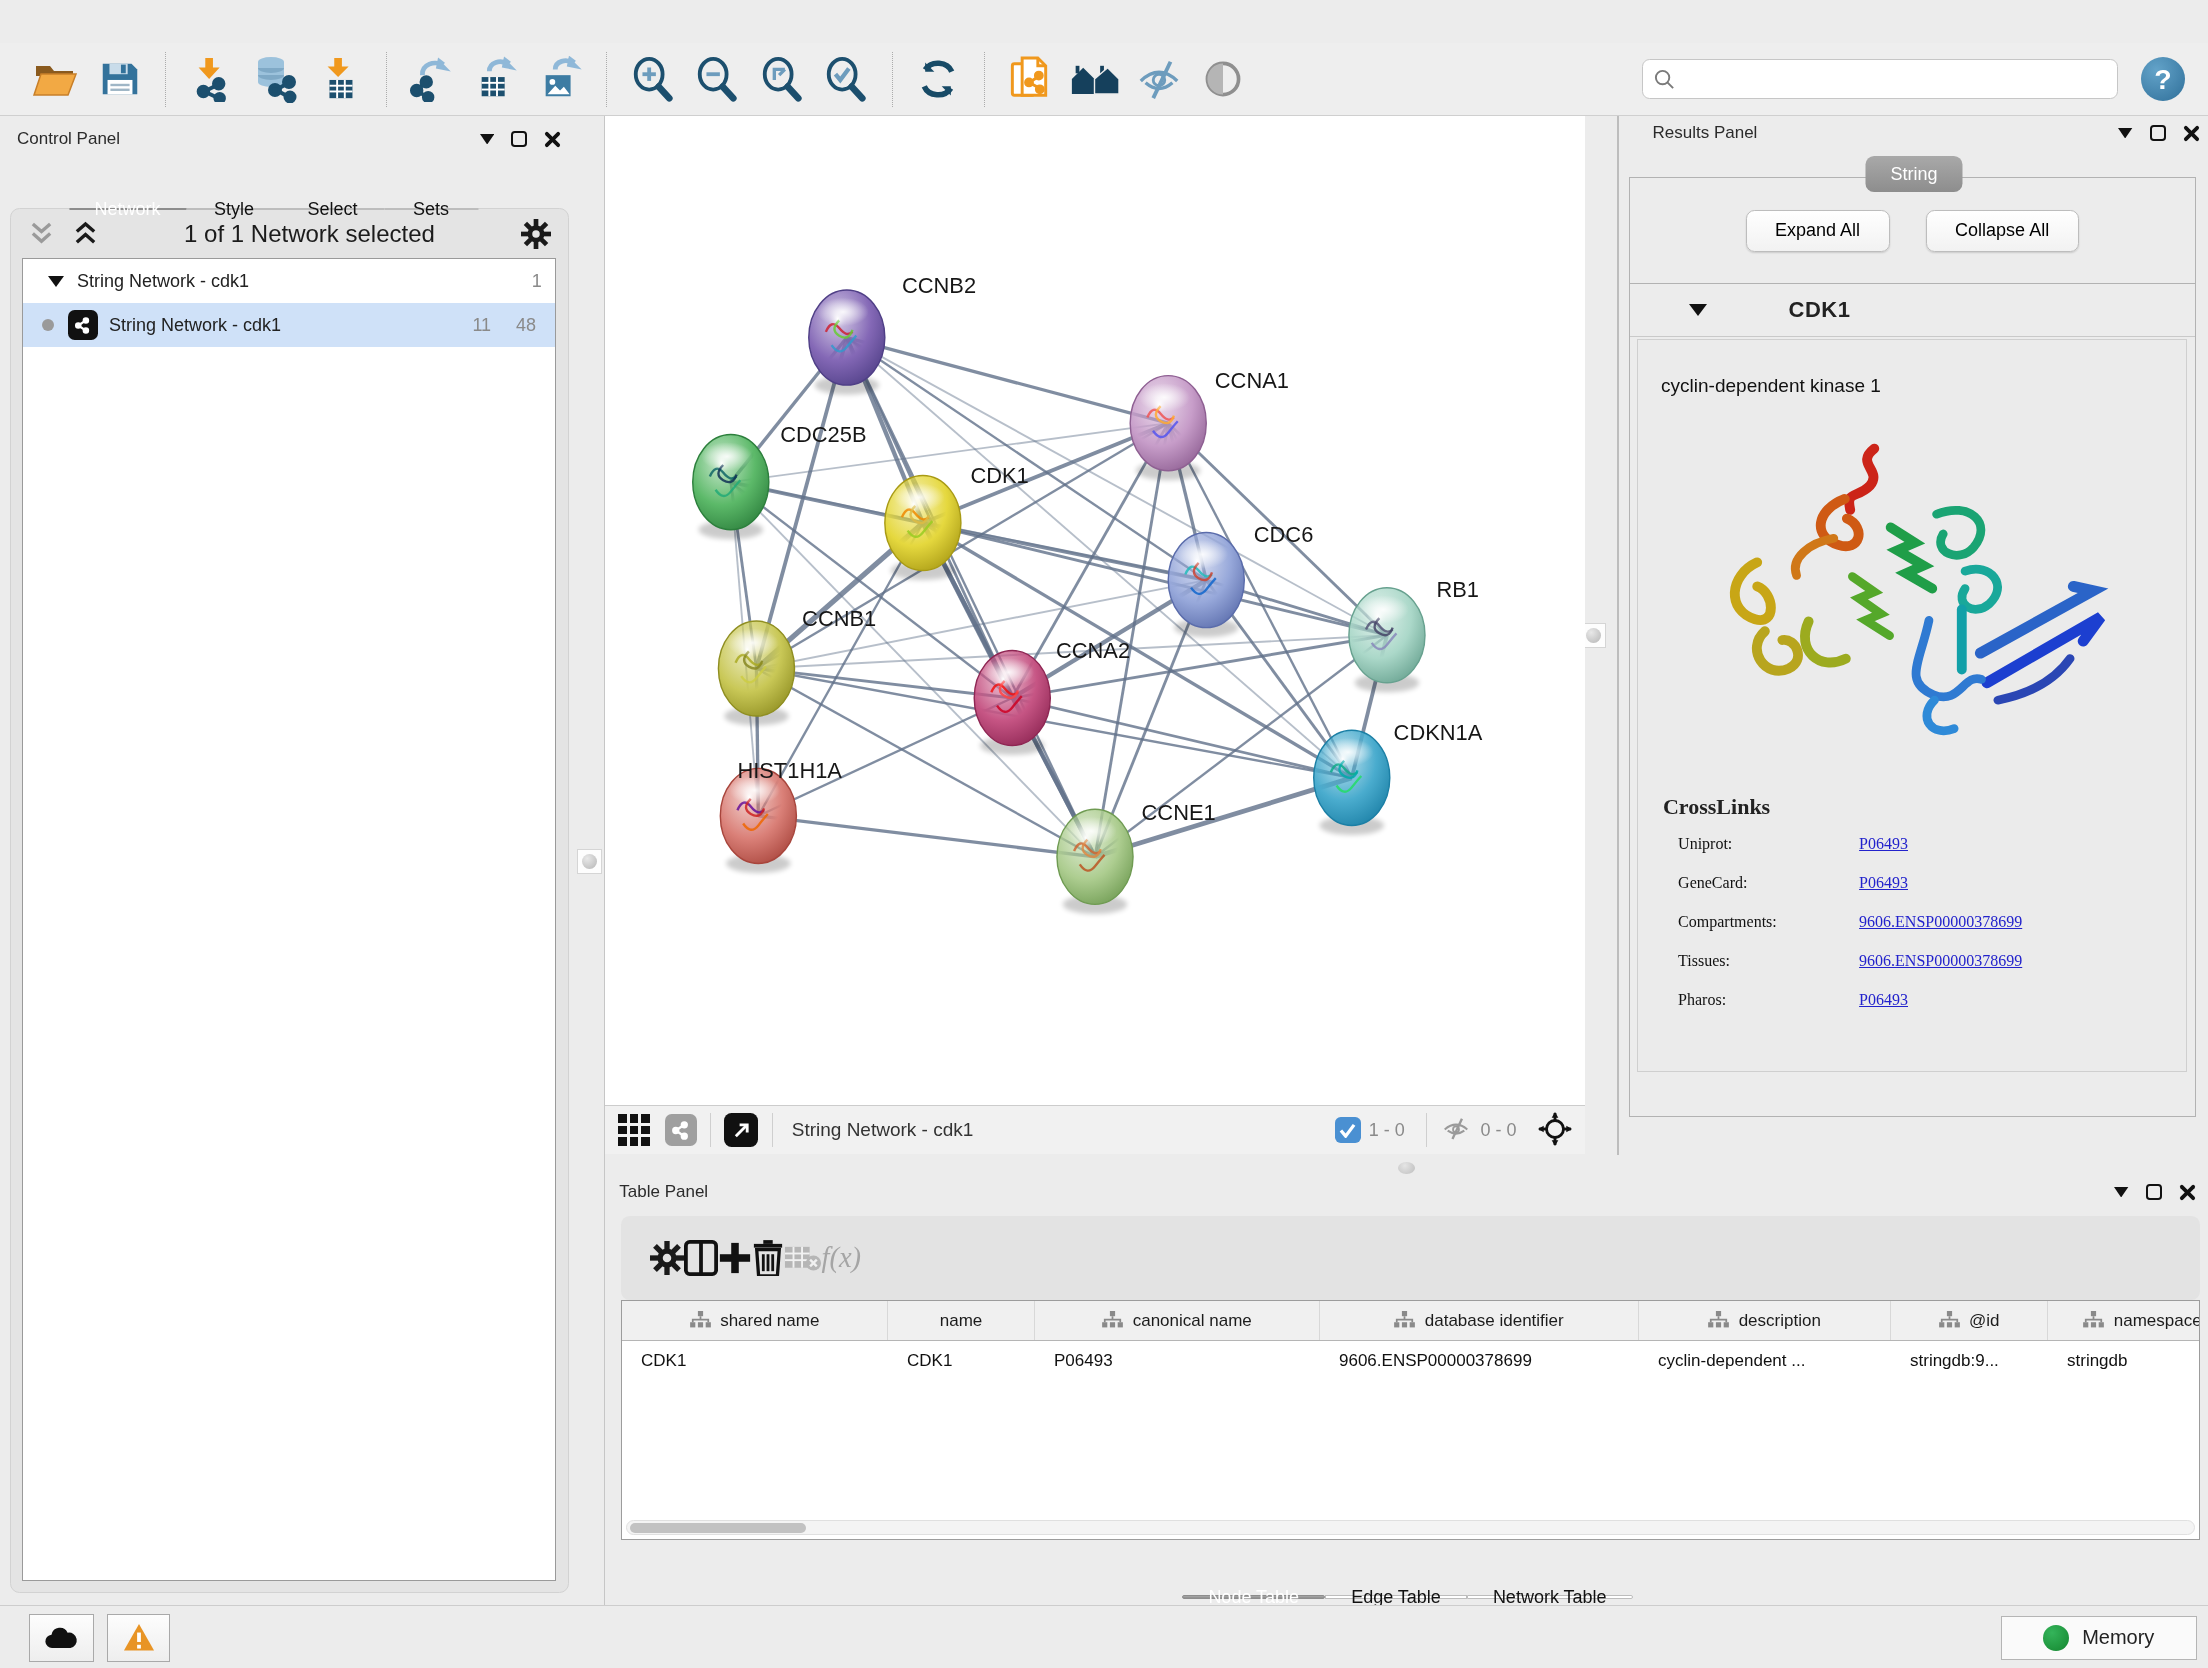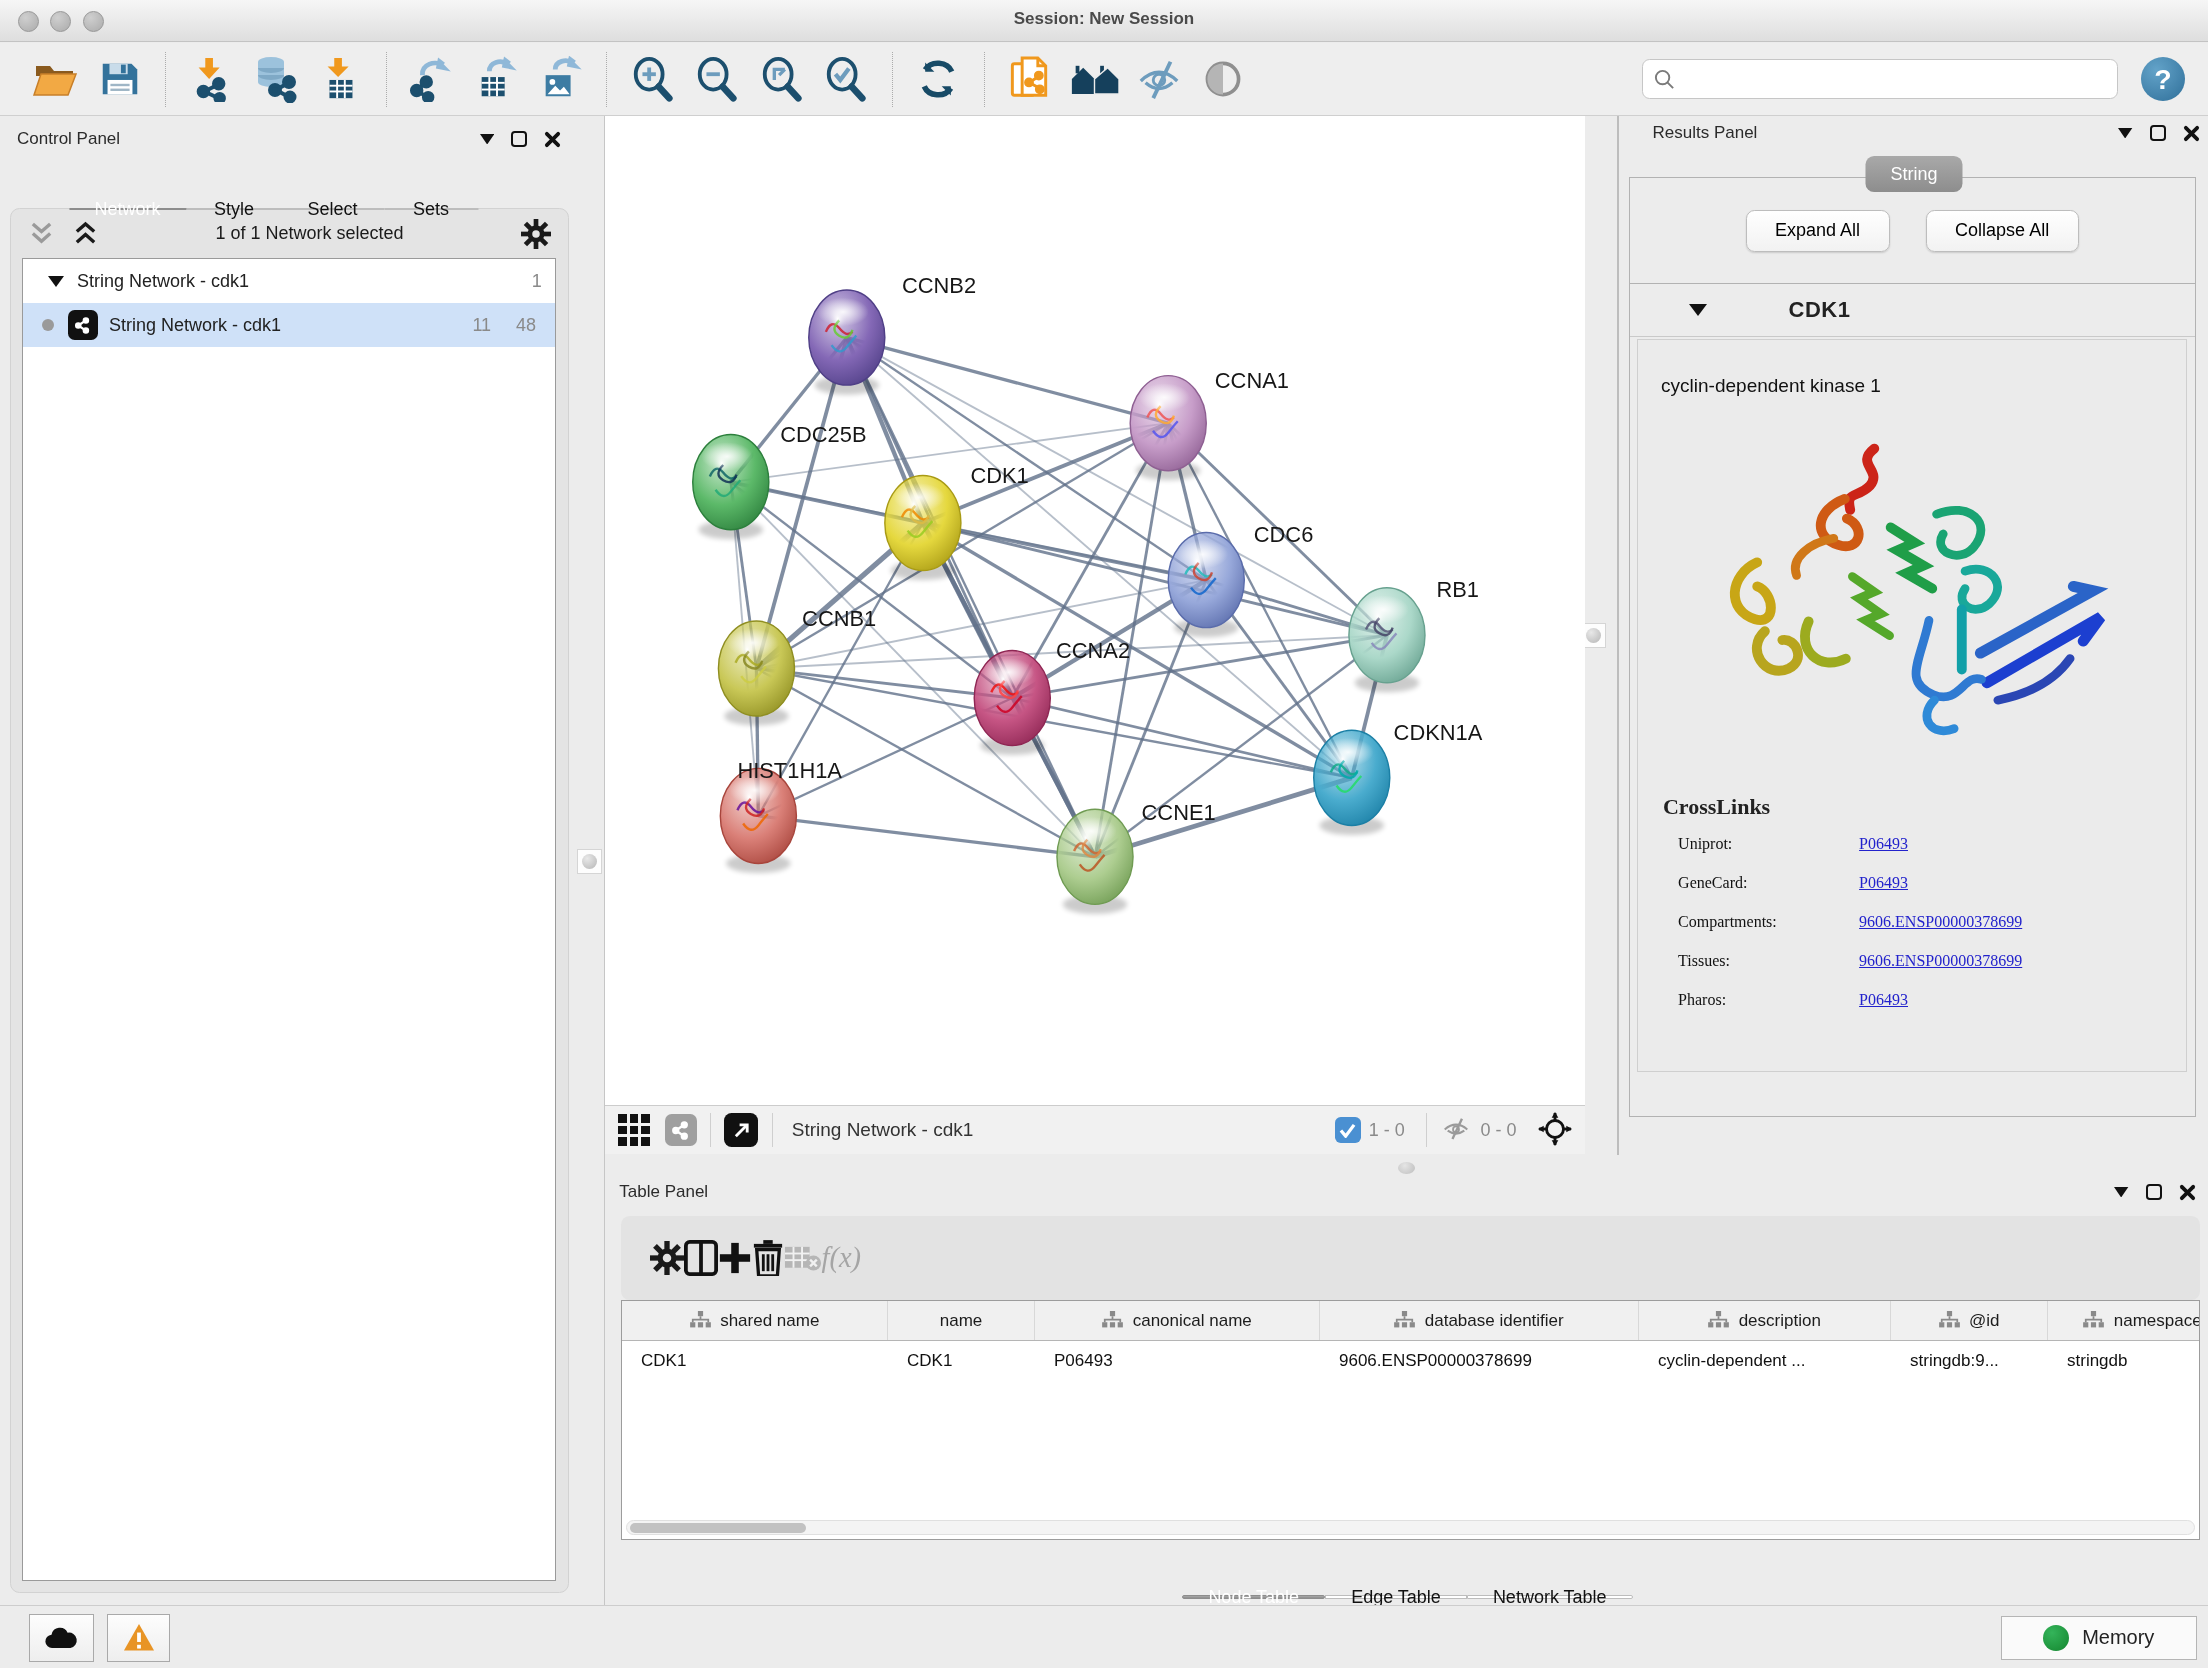--- a/index.html
+++ b/index.html
@@ -38,21 +38,21 @@
   .cp-head{display:flex;align-items:center;height:30px;padding:0 7.6px;}
   .cp-tabs{position:absolute;left:59px;top:44px;display:flex;height:42px;z-index:2;}
   .tab{min-width:95px;padding:0 25px;display:flex;align-items:center;justify-content:center;
     font-size:18px;background:#fff;border:1px solid #bdbdbd;color:#111;margin-top:40px;}
   .tab:first-child{border-radius:8.6px 0 0 8.6px;}
   .tab:last-child{border-radius:0 8.6px 8.6px 0;}
   .tab.sel{background:linear-gradient(#a9a9a9,#8d8d8d);color:#fff;border-color:#8d8d8d;border-radius:8.6px;}
   .cp-body{position:absolute;left:0;top:84px;right:0;bottom:0;background:#e4e4e4;
     border-radius:9.5px;border:1px solid #d2d2d2;}
   .cp-toolrow{height:49px;display:flex;align-items:center;padding:0 17px;}
-  .cp-status{flex:1;text-align:center;font-size:18px;color:#1b1b1b;}
+  .cp-status{flex:1;text-align:center;font-size:24px;color:#1b1b1b;}
   .cp-list{position:absolute;left:11.4px;right:11.4px;top:49px;bottom:11.4px;background:#fff;
     border:1.9px solid #9a9a9a;overflow:hidden;}
   .tree-row{height:44px;display:flex;align-items:center;font-size:18px;padding:0 13.3px;}
   .tree-row .count{margin-left:auto;color:#8a8a8a;}
   .tree-row.sel{background:#cfe1f8;}
   .tree-tri{width:0;height:0;border-left:8.6px solid transparent;border-right:8.6px solid transparent;
     border-top:11.4px solid #111;margin:0 13.3px 0 11.4px;}
   .dot{width:12.4px;height:12.4px;border-radius:50%;background:#9a9a9a;margin:0 13.3px 0 5.7px;}
   .share-badge{width:30px;height:30px;border-radius:6.7px;background:#111;display:flex;
     align-items:center;justify-content:center;margin-right:11.4px;}
@@ -133,26 +133,20 @@
     display:flex;align-items:center;justify-content:center;}
   .mem-btn{position:absolute;right:11.4px;top:9.5px;width:196px;height:44px;border:1.9px solid #b5b5b5;
     background:#fafafa;display:flex;align-items:center;justify-content:center;gap:13.3px;font-size:20px;}
   .mem-dot{width:26px;height:26px;border-radius:50%;background:radial-gradient(circle at 35% 30%,#34b45a,#14862f);}
 </style>
 </head>
 <body>
 
 <div class="window">
 
-  <div class="titlebar">
-    <span class="tlight" style="left:18px"></span>
-    <span class="tlight" style="left:50px"></span>
-    <span class="tlight" style="left:83px"></span>
-    <div class="win-title">Session: New Session</div>
-  </div>
 
   <div class="toolbar">
     <div class="tbtn">
       <svg width="48" height="48" viewBox="0 0 48 48">
         <path d="M5 11h14l4 5h19v5H5z" fill="#8a5a1e"></path>
         <path d="M3 40 L10 19 h35 L37 40 z" fill="#f2a944" stroke="#c87f28" stroke-width="1.5"></path>
       </svg>
     </div>
     <div class="tbtn">
       <svg width="46" height="46" viewBox="0 0 48 48">

